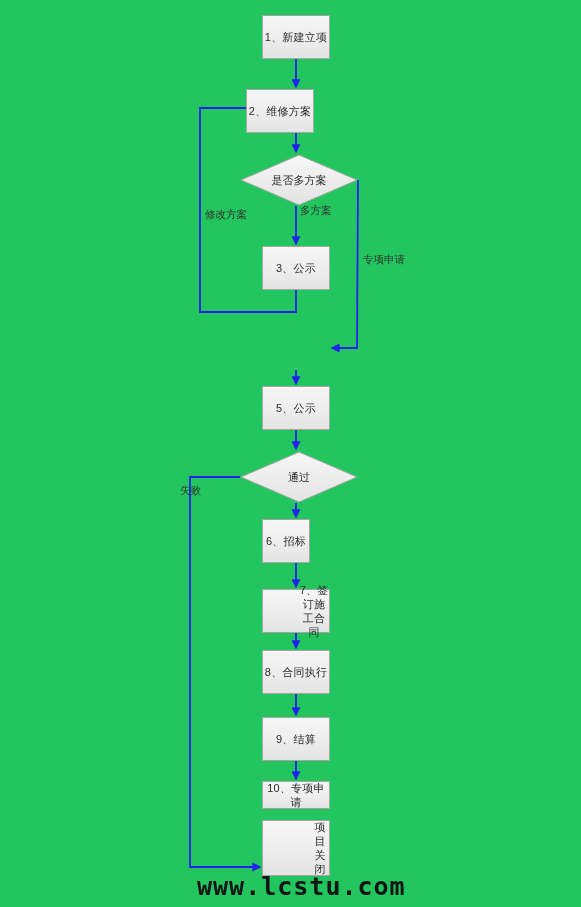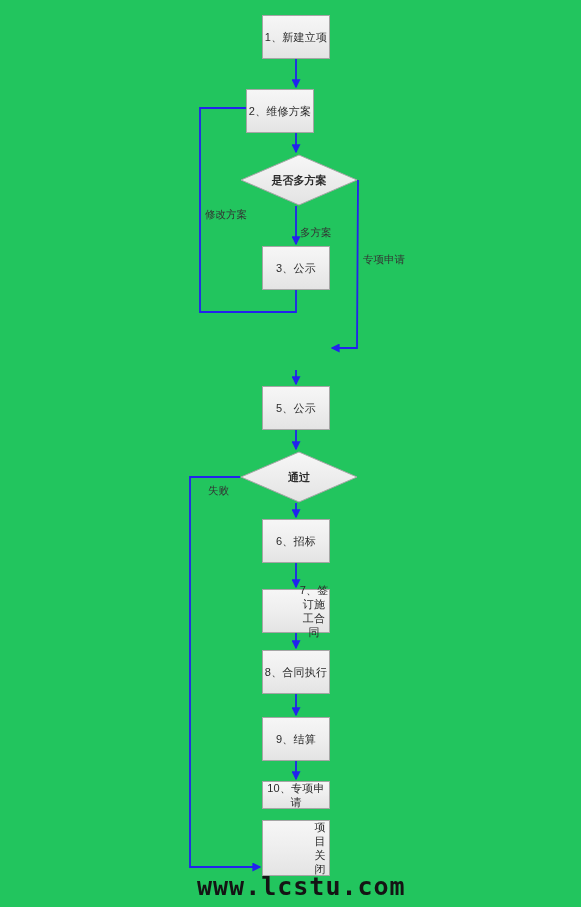--- a/index.html
+++ b/index.html
@@ -47,21 +47,20 @@
     justify-content: center;
   }
   .decision-label {
     position: relative;
     z-index: 2;
     color: #2b2b2b;
     font-size: 11px;
     line-height: 14px;
     text-align: center;
     pointer-events: none;
-    font-weight: bold;
   }
   .decision-shape {
     position: absolute;
     left: 0;
     top: 0;
     width: 100%;
     height: 100%;
     z-index: 1;
   }
   .edge-label {
@@ -161,21 +160,21 @@
         <linearGradient id="dg2" x1="0" y1="0" x2="0" y2="1">
           <stop offset="0%" stop-color="#f7f7f7"></stop>
           <stop offset="100%" stop-color="#e3e3e3"></stop>
         </linearGradient>
       </defs>
       <polygon points="59,1 117,26 59,51 1,26" fill="url(#dg2)" stroke="#a6a6a6" stroke-width="1"></polygon>
     </svg>
     <span class="decision-label">通过</span>
   </div>
 
-  <div class="node process" style="left:262px; top:519px; width:68px; height:44px;">
+  <div class="node process" style="left:262px; top:519px; width:48px; height:44px;">
     <span>6、招标</span>
   </div>
 
   <div class="node process" style="left:262px; top:589px; width:68px; height:44px;padding-left:36px;">
     <span>7、签订施工合同</span>
   </div>
 
   <div class="node process" style="left:262px; top:650px; width:68px; height:44px;">
     <span>8、合同执行</span>
   </div>
@@ -187,21 +186,21 @@
   <div class="node process" style="left:262px; top:781px; width:68px; height:28px;">
     <span>10、专项申请</span>
   </div>
 
   <div class="node process" style="left:262px; top:820px; width:68px; height:56px;padding-left:48px;">
     <span>项目关闭</span>
   </div>
 
   <div class="edge-label" style="left:205px; top:208px;">修改方案</div>
 
-  <div class="edge-label" style="left:300px; top:226px;">多方案</div>
+  <div class="edge-label" style="left:300px; top:204px;">多方案</div>
 
   <div class="edge-label" style="left:363px; top:253px;">专项申请</div>
 
-  <div class="edge-label" style="left:208px; top:484px;">失败</div>
+  <div class="edge-label" style="left:180px; top:484px;">失败</div>
 
   <div class="watermark" style="left:197px; top:872px;">www.lcstu.com</div>
 
 </div>
 
 </body></html>

